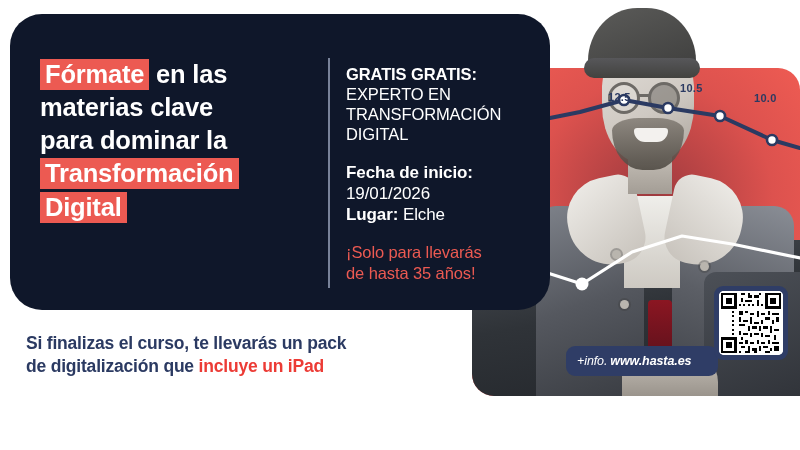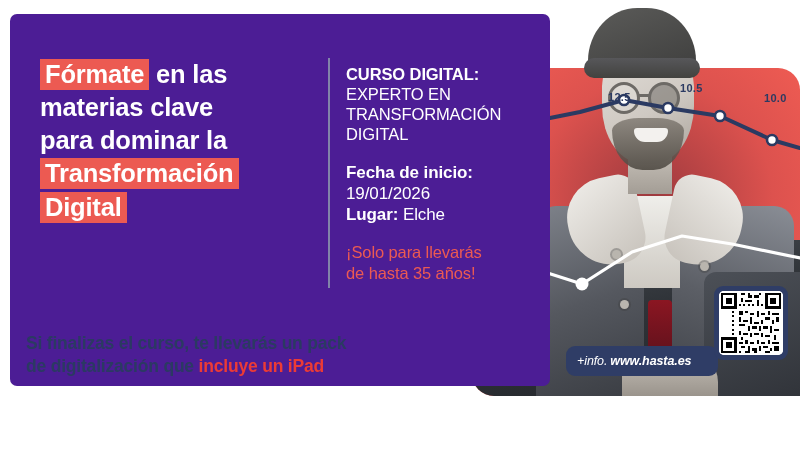--- a/index.html
+++ b/index.html
@@ -125,22 +125,22 @@
   #chart-top, #chart-bottom { position:absolute; left:0; top:0; width:328px; height:396px; }
 
   .chart-label {
     position:absolute;
     font-size:11px; font-weight:bold; color:#2b3a62;
     letter-spacing:.3px; white-space:nowrap;
   }
 
   
   #navy-card {
-    position:absolute; left:10px; top:14px; width:540px; height:372px;
-    background:#4c1d95; border-radius:7px;
+    position:absolute; left:10px; top:14px; width:540px; height:296px;
+    background:#0f172a; border-radius:32px;
   }
   #divider {
     position:absolute; left:318px; top:44px; width:2px; height:230px;
     background:#8b95ad; opacity:.85;
   }
 
   
   #headline {
     position:absolute; left:30px; top:44px; width:276px;
     font-size:25.5px; font-weight:bold; line-height:1.30;
@@ -241,39 +241,39 @@
     <circle cx="58" cy="122" r="5" fill="#ffffff" stroke="#2b3a62" stroke-width="2.6"></circle>
     <circle cx="152" cy="100" r="5" fill="#ffffff" stroke="#2b3a62" stroke-width="2.6"></circle>
     <circle cx="196" cy="108" r="5" fill="#ffffff" stroke="#2b3a62" stroke-width="2.6"></circle>
     <circle cx="248" cy="116" r="5" fill="#ffffff" stroke="#2b3a62" stroke-width="2.6"></circle>
     <circle cx="300" cy="140" r="5" fill="#ffffff" stroke="#2b3a62" stroke-width="2.6"></circle>
   </svg>
 
   <div class="chart-label" style="left:38px;  top:80px;">13.6</div>
   <div class="chart-label" style="left:136px; top:91px;">12.5</div>
   <div class="chart-label" style="left:208px; top:82px;">10.5</div>
-  <div class="chart-label" style="left:292px; top:92px;">10.0</div>
+  <div class="chart-label" style="left:282px; top:92px;">10.0</div>
 </div>
 
 <div id="navy-card">
 
   <div id="divider"></div>
 
   <div id="headline">
     <span class="hl">Fórmate</span>
     <span>en las</span><br>
     <span>materias clave</span><br>
     <span>para dominar la</span><br>
     <span class="hl">Transformación</span><br>
     <span class="hl">Digital</span>
   </div>
 
   <div id="right-col">
     <div id="course-block">
-      <span class="b">CURSO DIGITAL:</span>
+      <span class="b">GRATIS GRATIS:</span>
       <span class="n">EXPERTO EN</span>
       <span class="n">TRANSFORMACIÓN</span>
       <span class="n">DIGITAL</span>
     </div>
 
     <div id="date-block">
       <span class="row b">Fecha de inicio:</span>
       <span class="row n">19/01/2026</span>
       <span class="row">
         <span class="b">Lugar:</span>

